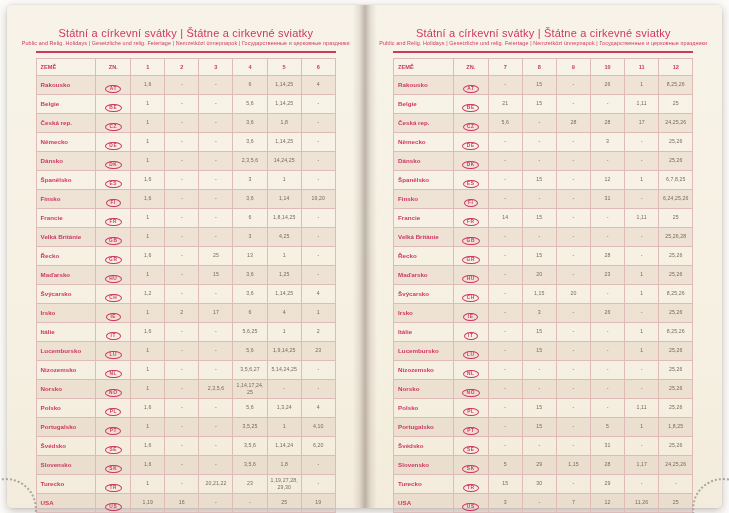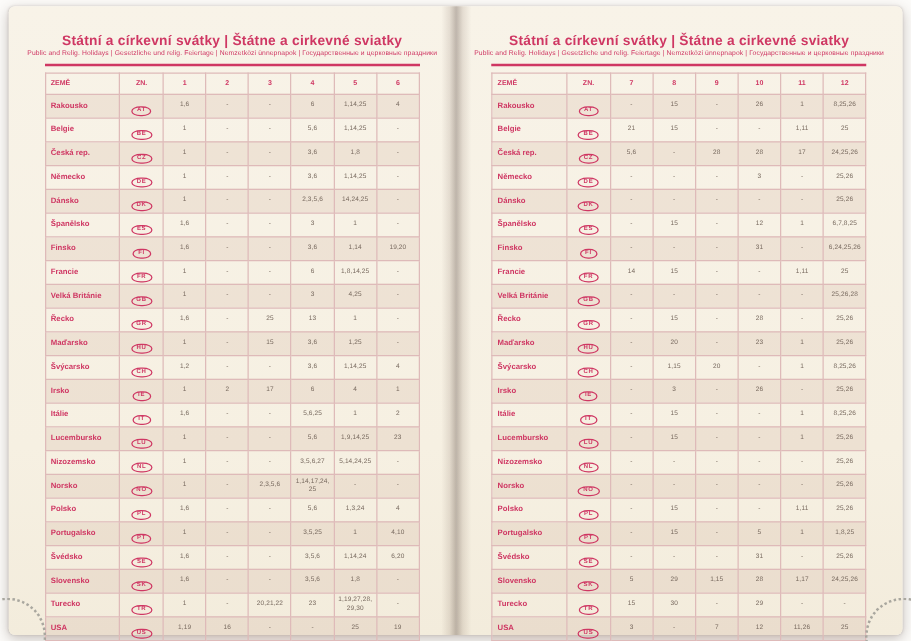--- a/index.html
+++ b/index.html
@@ -28,21 +28,21 @@
     background:linear-gradient(180deg,var(--paper-top) 0%,#f6f0e2 70%,var(--paper-bot) 100%);
   }
   .page.left{border-radius:5px 0 0 5px;}
   .page.right{border-radius:0 5px 5px 0;}
   .gutter{
     position:absolute;top:0;left:50%;transform:translateX(-50%);
     width:24px;height:100%;pointer-events:none;
     background:linear-gradient(90deg,rgba(84,56,45,0) 0%,rgba(84,56,45,.12) 28%,rgba(58,38,30,.30) 50%,rgba(84,56,45,.12) 72%,rgba(84,56,45,0) 100%);
   }
   .page-title{
-    color:var(--accent);font-size:11px;font-weight:bold;text-align:center;
+    color:var(--accent);font-size:11px;font-weight:normal;text-align:center;
     margin:5px 8px 1px;letter-spacing:.2px;
   }
   .page-subtitle{
     color:var(--accent);font-size:5.4px;text-align:center;margin:0 6px 5px;letter-spacing:.1px;
   }
   .rule{width:84%;height:1.6px;background:var(--accent);margin:0 auto 5px;}
   table.tbl{width:84%;margin:0 auto;border-collapse:collapse;table-layout:fixed;}
   col.c-country{width:20%;}
   col.c-code{width:11.6%;}
   col.c-m{width:11.4%;}

